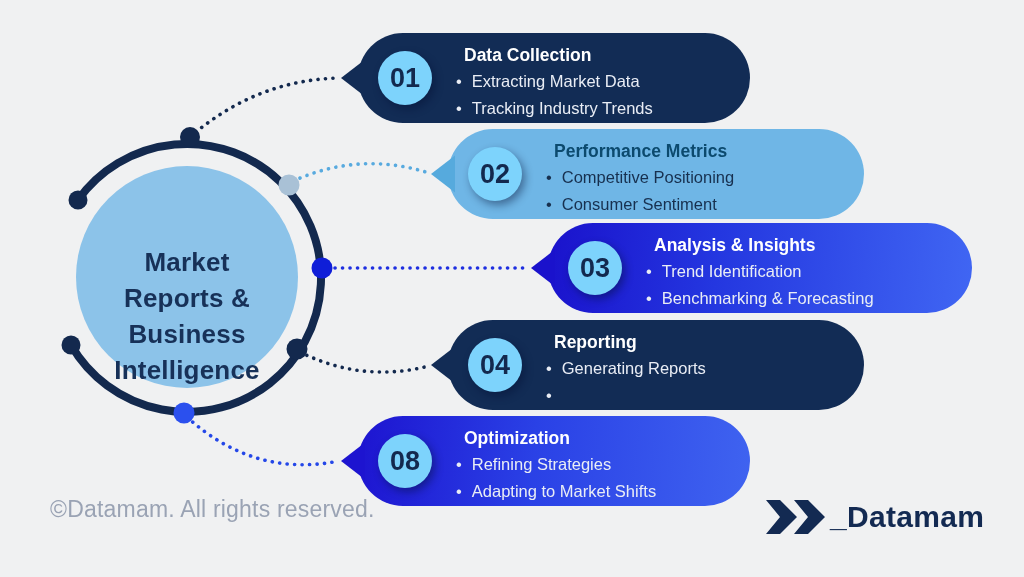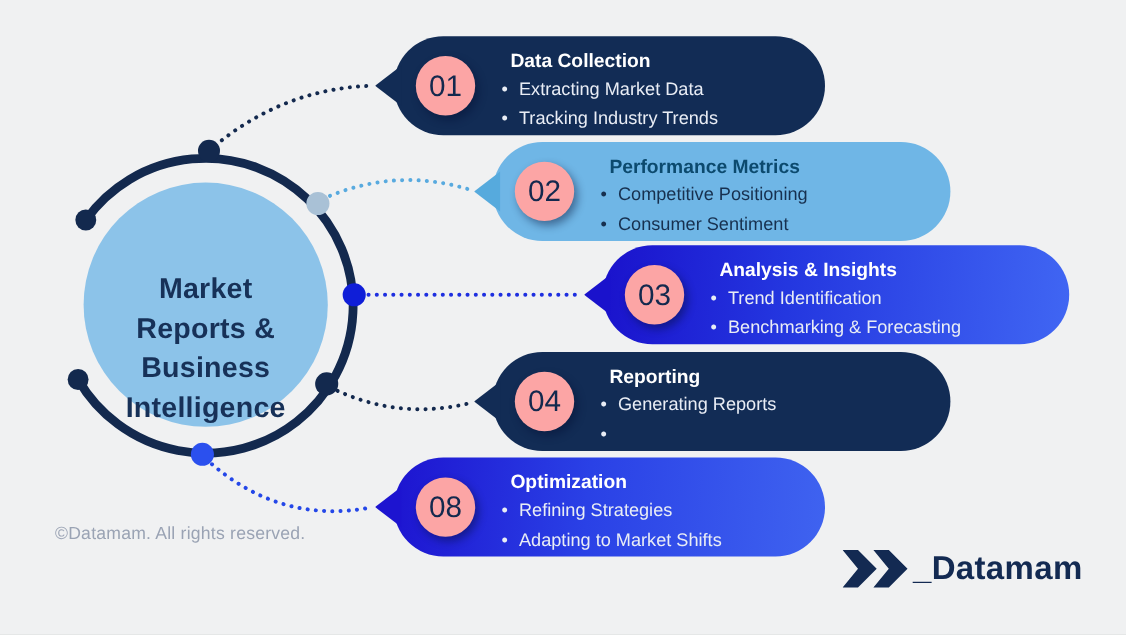--- a/index.html
+++ b/index.html
@@ -28,42 +28,42 @@
     clip-path:polygon(100% 4%,0 50%,100% 96%);
     background:var(--tail);
   }
   .pill.v-navy{--tail:#122c55;background:#122c55;}
   .pill.v-sky{--tail:#56aadd;background:#6fb6e6;}
   .pill.v-blue3{--tail:#1a12cc;background:linear-gradient(95deg,#1a12cc 0%,#2437e0 40%,#4066f3 100%);}
   .pill.v-blue5{--tail:#1d14d0;background:linear-gradient(95deg,#1d14d0 0%,#2a41e6 45%,#3f63f0 100%);}
 
   .badge{
     position:absolute;left:20px;top:50%;transform:translateY(-50%);
-    width:54px;height:54px;border-radius:50%;background:#fca5a5;
+    width:54px;height:54px;border-radius:50%;background:#7dd3fc;
     display:flex;align-items:center;justify-content:center;
-    font-size:27px;font-weight:400;color:#13294e;
+    font-size:27px;font-weight:700;color:#13294e;
     box-shadow:3px 4px 8px rgba(5,15,50,.45);
   }
   .pill-text{display:flex;flex-direction:column;justify-content:center;gap:2px;padding-left:98px;width:100%;margin-top:11px;}
   .pill-title{font-size:17.5px;font-weight:700;line-height:1.25;padding-left:8px;}
   .bullet{display:flex;gap:10px;font-size:16.5px;line-height:1.55;}
   .pill.v-navy .pill-title,.pill.v-blue3 .pill-title,.pill.v-blue5 .pill-title{color:#ffffff;}
   .pill.v-navy .bullet,.pill.v-blue3 .bullet,.pill.v-blue5 .bullet{color:#e9edf5;}
   .pill.v-sky .pill-title{color:#0c4a6e;}
   .pill.v-sky .bullet{color:#17304f;}
 
   .p1{left:358px;top:33px;width:392px;}
   .p2{left:448px;top:129px;width:416px;}
   .p3{left:548px;top:223px;width:424px;}
   .p4{left:448px;top:320px;width:416px;}
   .p5{left:358px;top:416px;width:392px;}
 
   
   .copyright{
-    position:absolute;left:50px;top:477px;font-size:16px;color:#9aa3b4;letter-spacing:.2px;
+    position:absolute;left:50px;top:496px;font-size:23px;color:#9aa3b4;letter-spacing:.2px;
   }
   .brand{
     position:absolute;left:766px;top:499px;display:flex;align-items:center;gap:2px;
   }
   .brand-text{font-size:30px;font-weight:600;color:#132a52;letter-spacing:.3px;}
 </style>
 </head>
 <body>
 
 <div class="stage">

